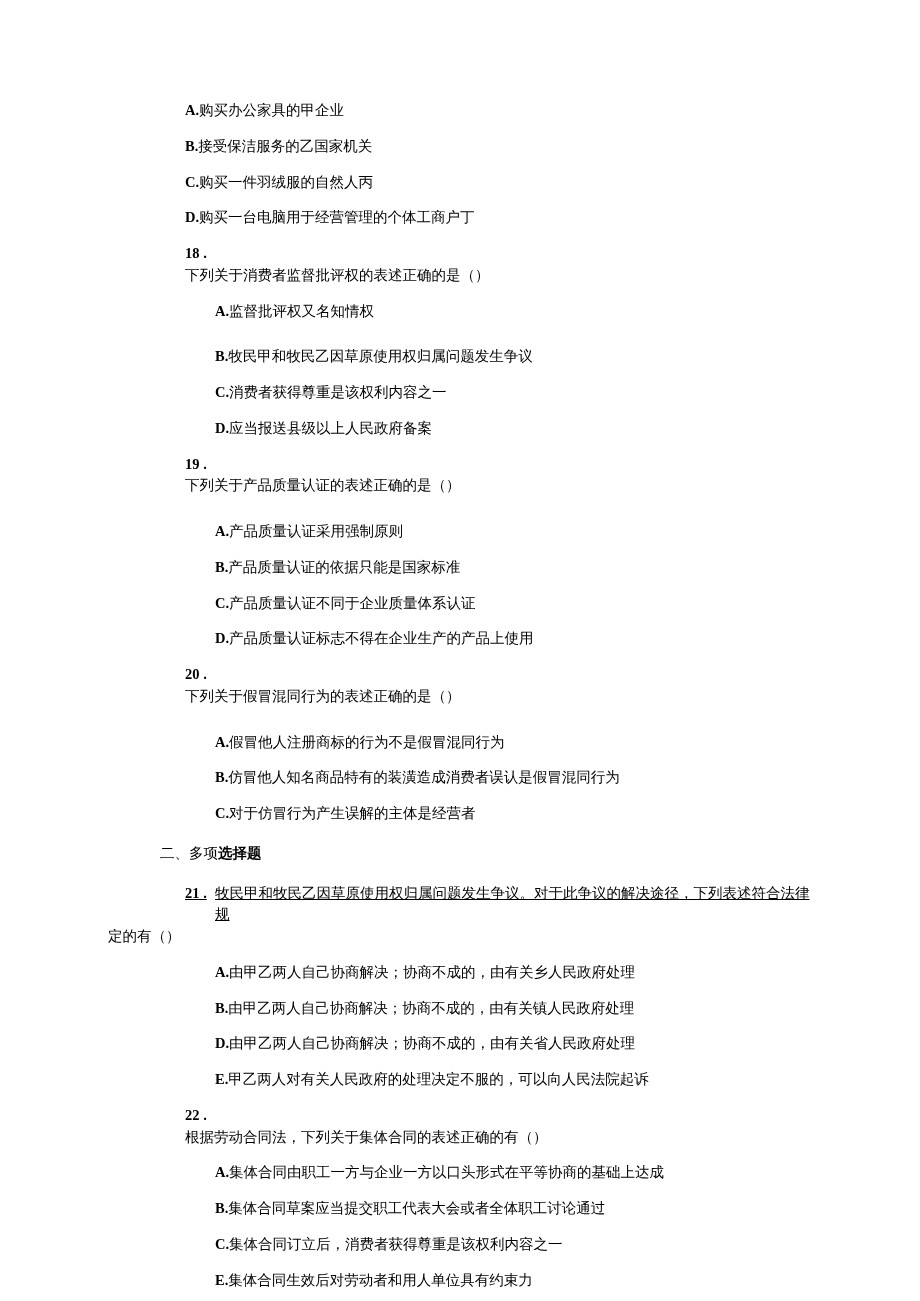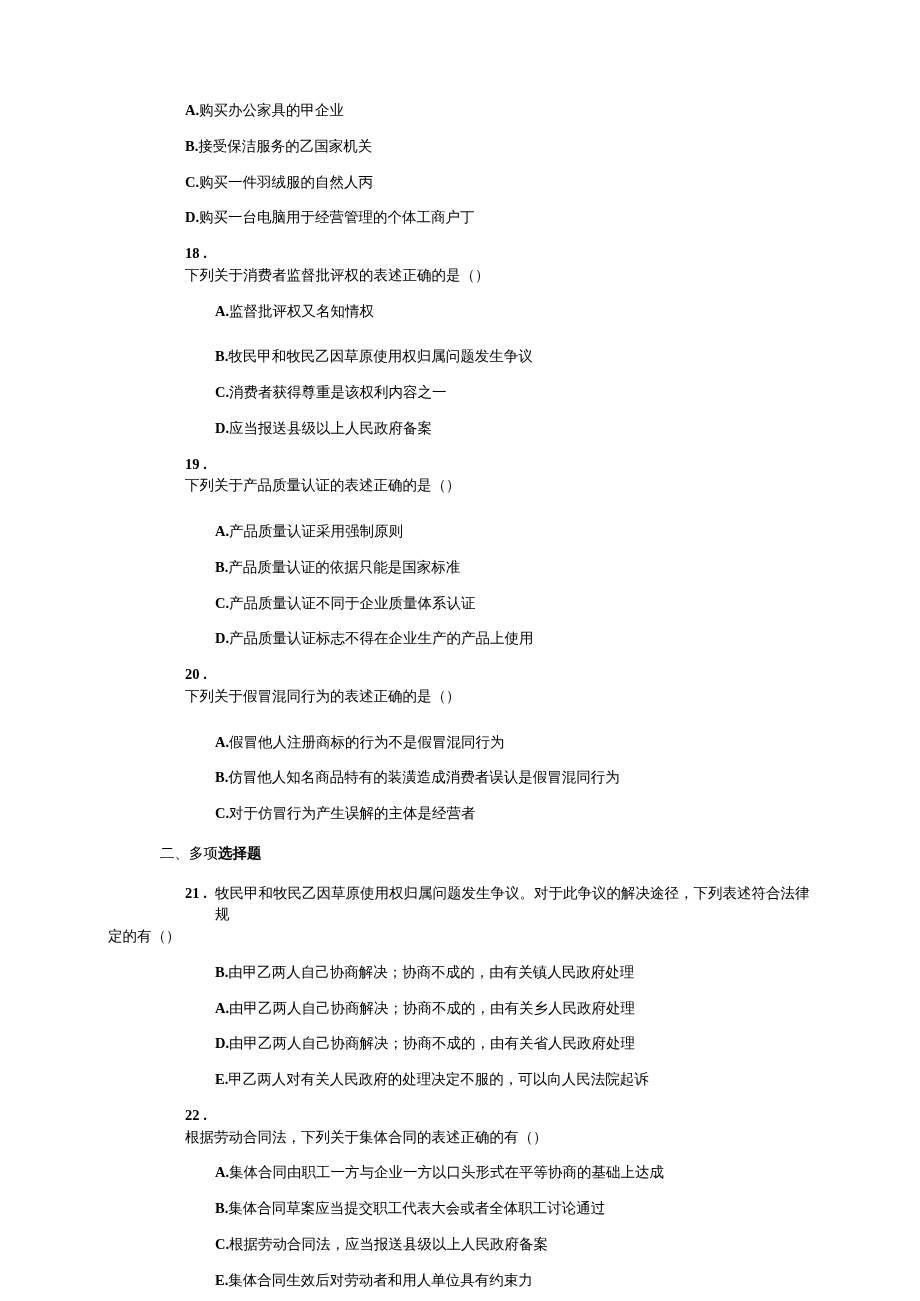--- a/index.html
+++ b/index.html
@@ -46,20 +46,21 @@
     margin-left: 25px;
     font-weight: bold;
     margin-top: 18px;
     margin-bottom: 18px;
   }
   .q21-block {
     margin-left: 25px;
   }
   .q21-line1 {
     display: flex;
+    text-decoration: underline;
   }
   .q21-num {
     font-weight: bold;
     min-width: 30px;
     margin-left: 25px;
   }
   .q21-tail {
     margin-left: -52px;
     margin-bottom: 14px;
   }
@@ -148,42 +149,42 @@
   </div>
 
   <div class="q21-block">
     <div class="q21-line1">
       <span class="q21-num">21 .</span>
       <span>牧民甲和牧民乙因草原使用权归属问题发生争议。对于此争议的解决途径，下列表述符合法律规</span>
     </div>
     <div class="q21-tail">定的有（）</div>
   </div>
   <div class="line q21-opts">
-    <span class="opt-label">B.</span><span>由甲乙两人自己协商解决；协商不成的，由有关镇人民政府处理</span>
+    <span class="opt-label">A.</span><span>由甲乙两人自己协商解决；协商不成的，由有关乡人民政府处理</span>
   </div>
   <div class="line q21-opts">
-    <span class="opt-label">A.</span><span>由甲乙两人自己协商解决；协商不成的，由有关乡人民政府处理</span>
+    <span class="opt-label">B.</span><span>由甲乙两人自己协商解决；协商不成的，由有关镇人民政府处理</span>
   </div>
   <div class="line q21-opts">
     <span class="opt-label">D.</span><span>由甲乙两人自己协商解决；协商不成的，由有关省人民政府处理</span>
   </div>
   <div class="line q21-opts">
     <span class="opt-label">E.</span><span>甲乙两人对有关人民政府的处理决定不服的，可以向人民法院起诉</span>
   </div>
 
   <div class="line indent-qnum">
     <span class="qnum">22 .</span>
     <span class="qtext">根据劳动合同法，下列关于集体合同的表述正确的有（）</span>
   </div>
   <div class="line indent-opts">
     <span class="opt-label">A.</span><span>集体合同由职工一方与企业一方以口头形式在平等协商的基础上达成</span>
   </div>
   <div class="line indent-opts">
     <span class="opt-label">B.</span><span>集体合同草案应当提交职工代表大会或者全体职工讨论通过</span>
   </div>
   <div class="line indent-opts">
-    <span class="opt-label">C.</span><span>根据劳动合同法，应当报送县级以上人民政府备案</span>
+    <span class="opt-label">C.</span><span>集体合同订立后，消费者获得尊重是该权利内容之一</span>
   </div>
   <div class="line indent-opts">
     <span class="opt-label">E.</span><span>集体合同生效后对劳动者和用人单位具有约束力</span>
   </div>
 
 </div>
 
 </body></html>

